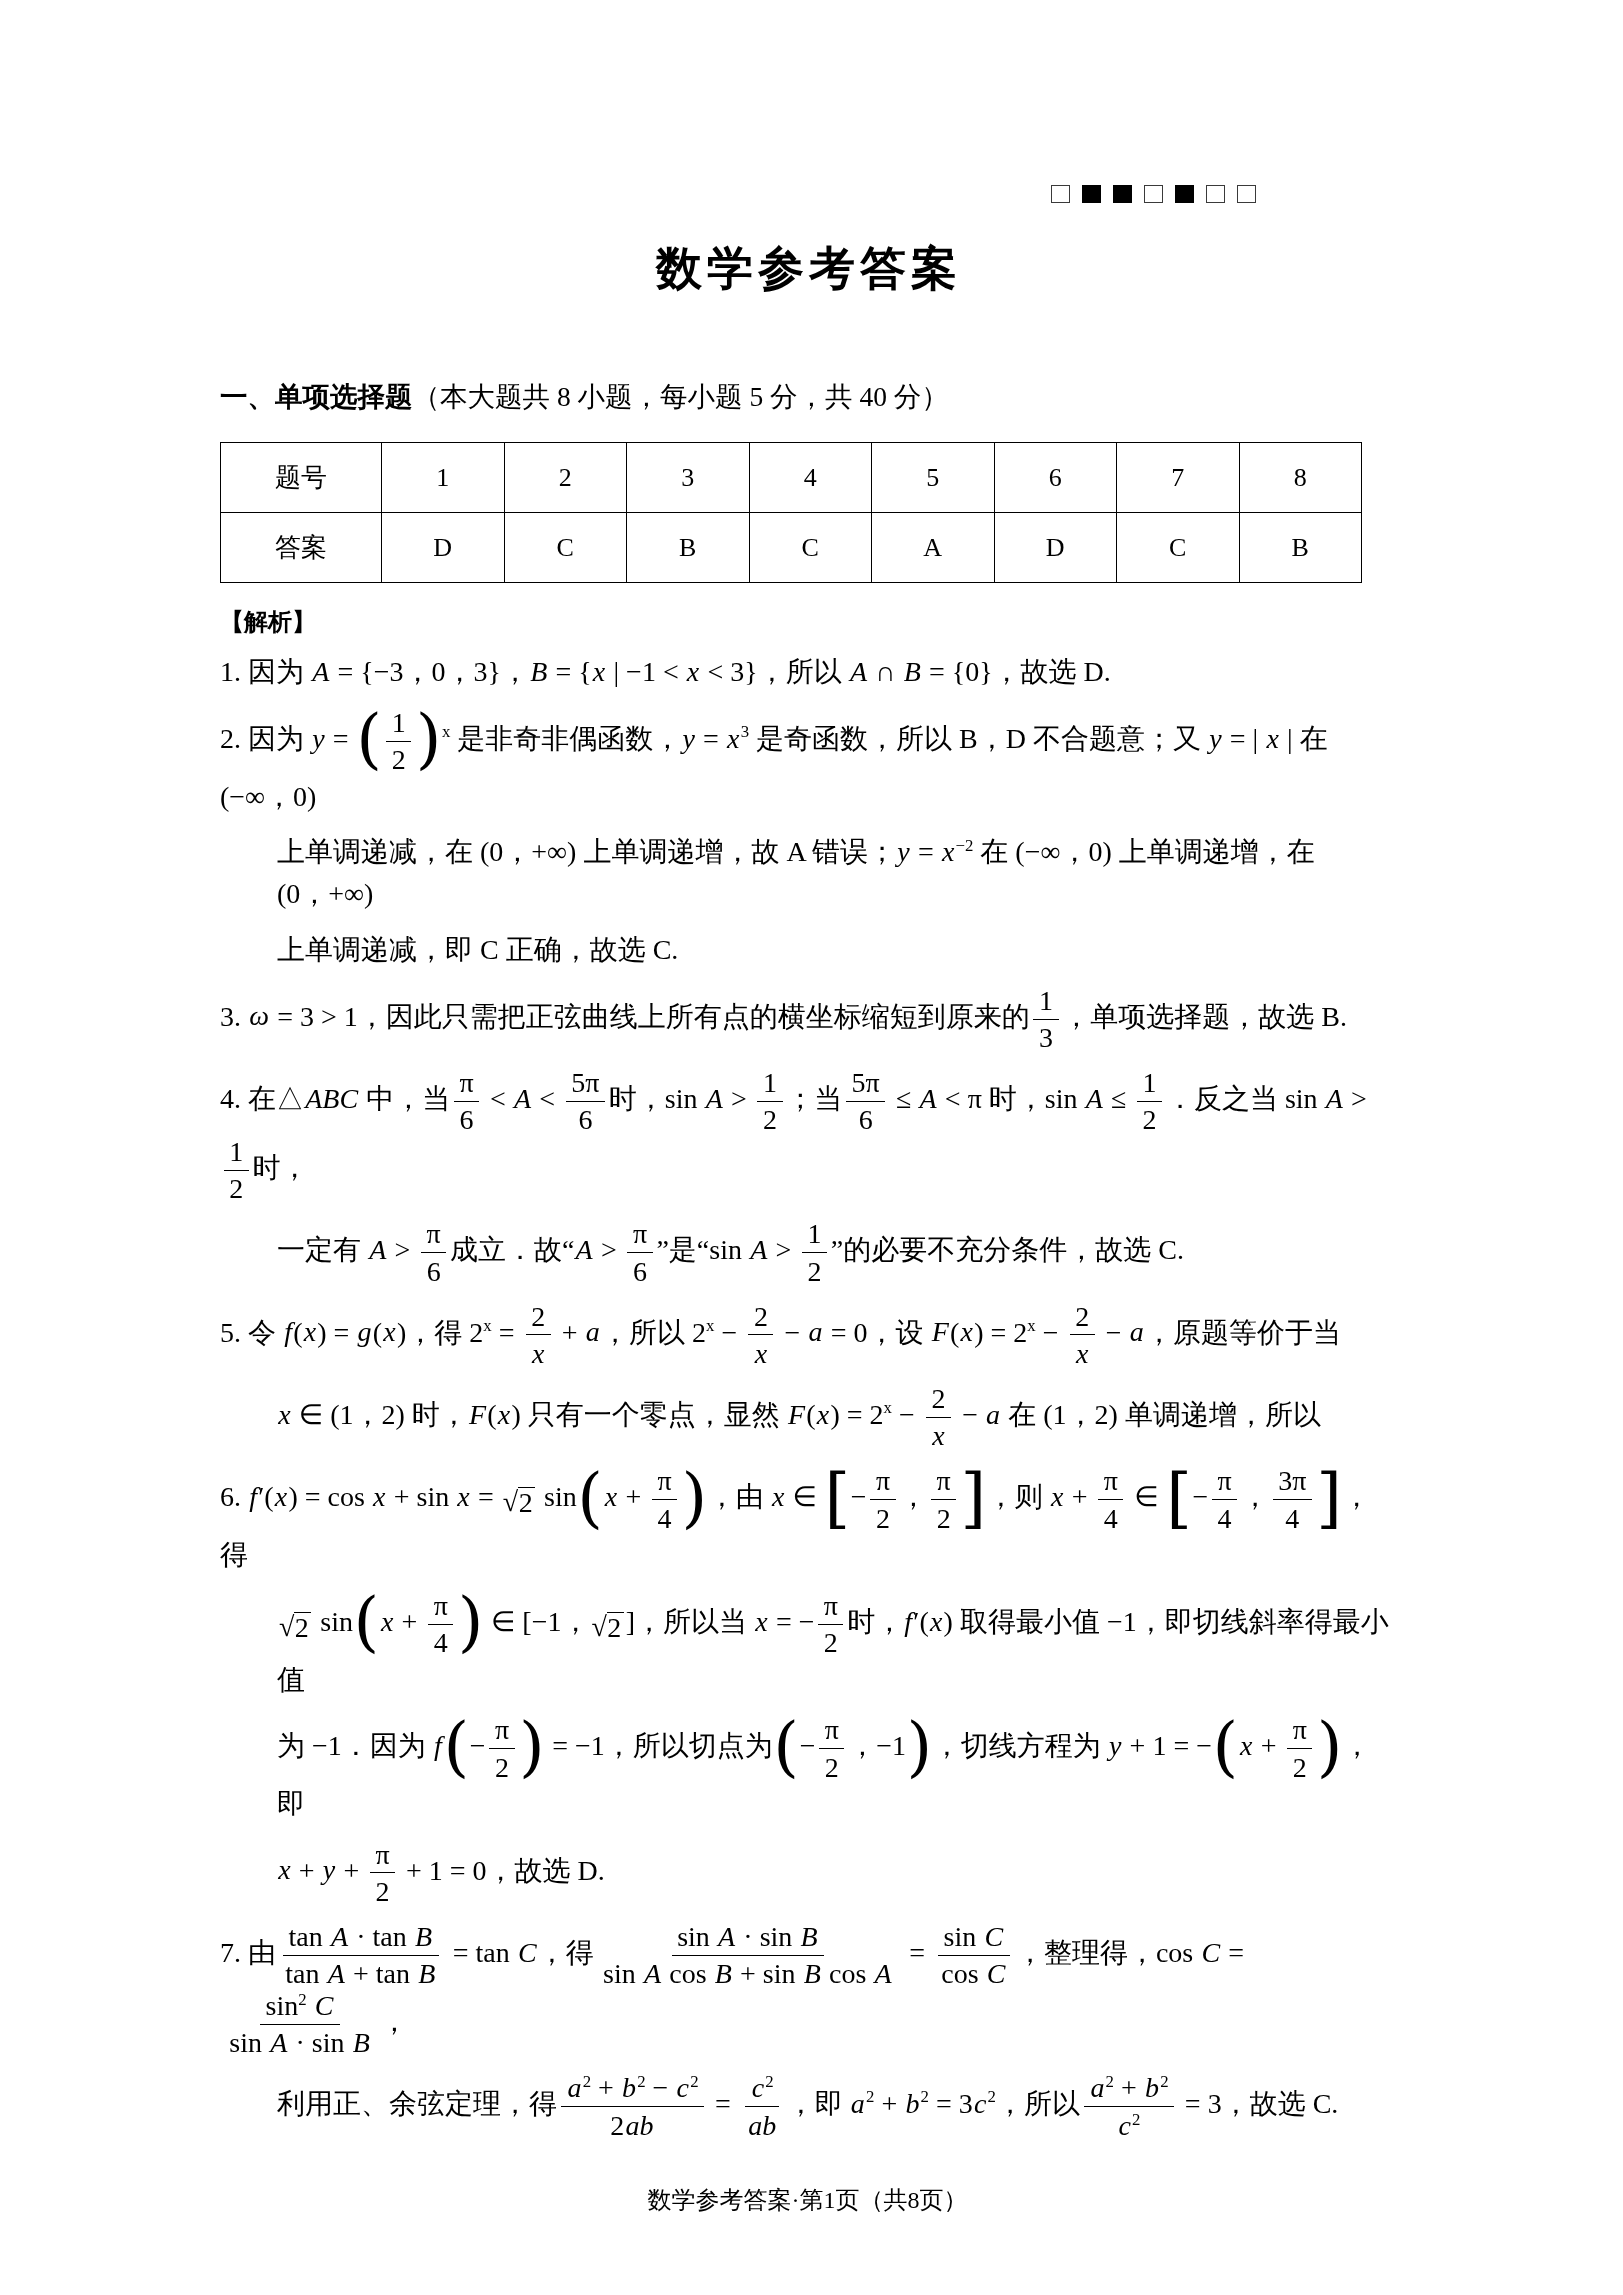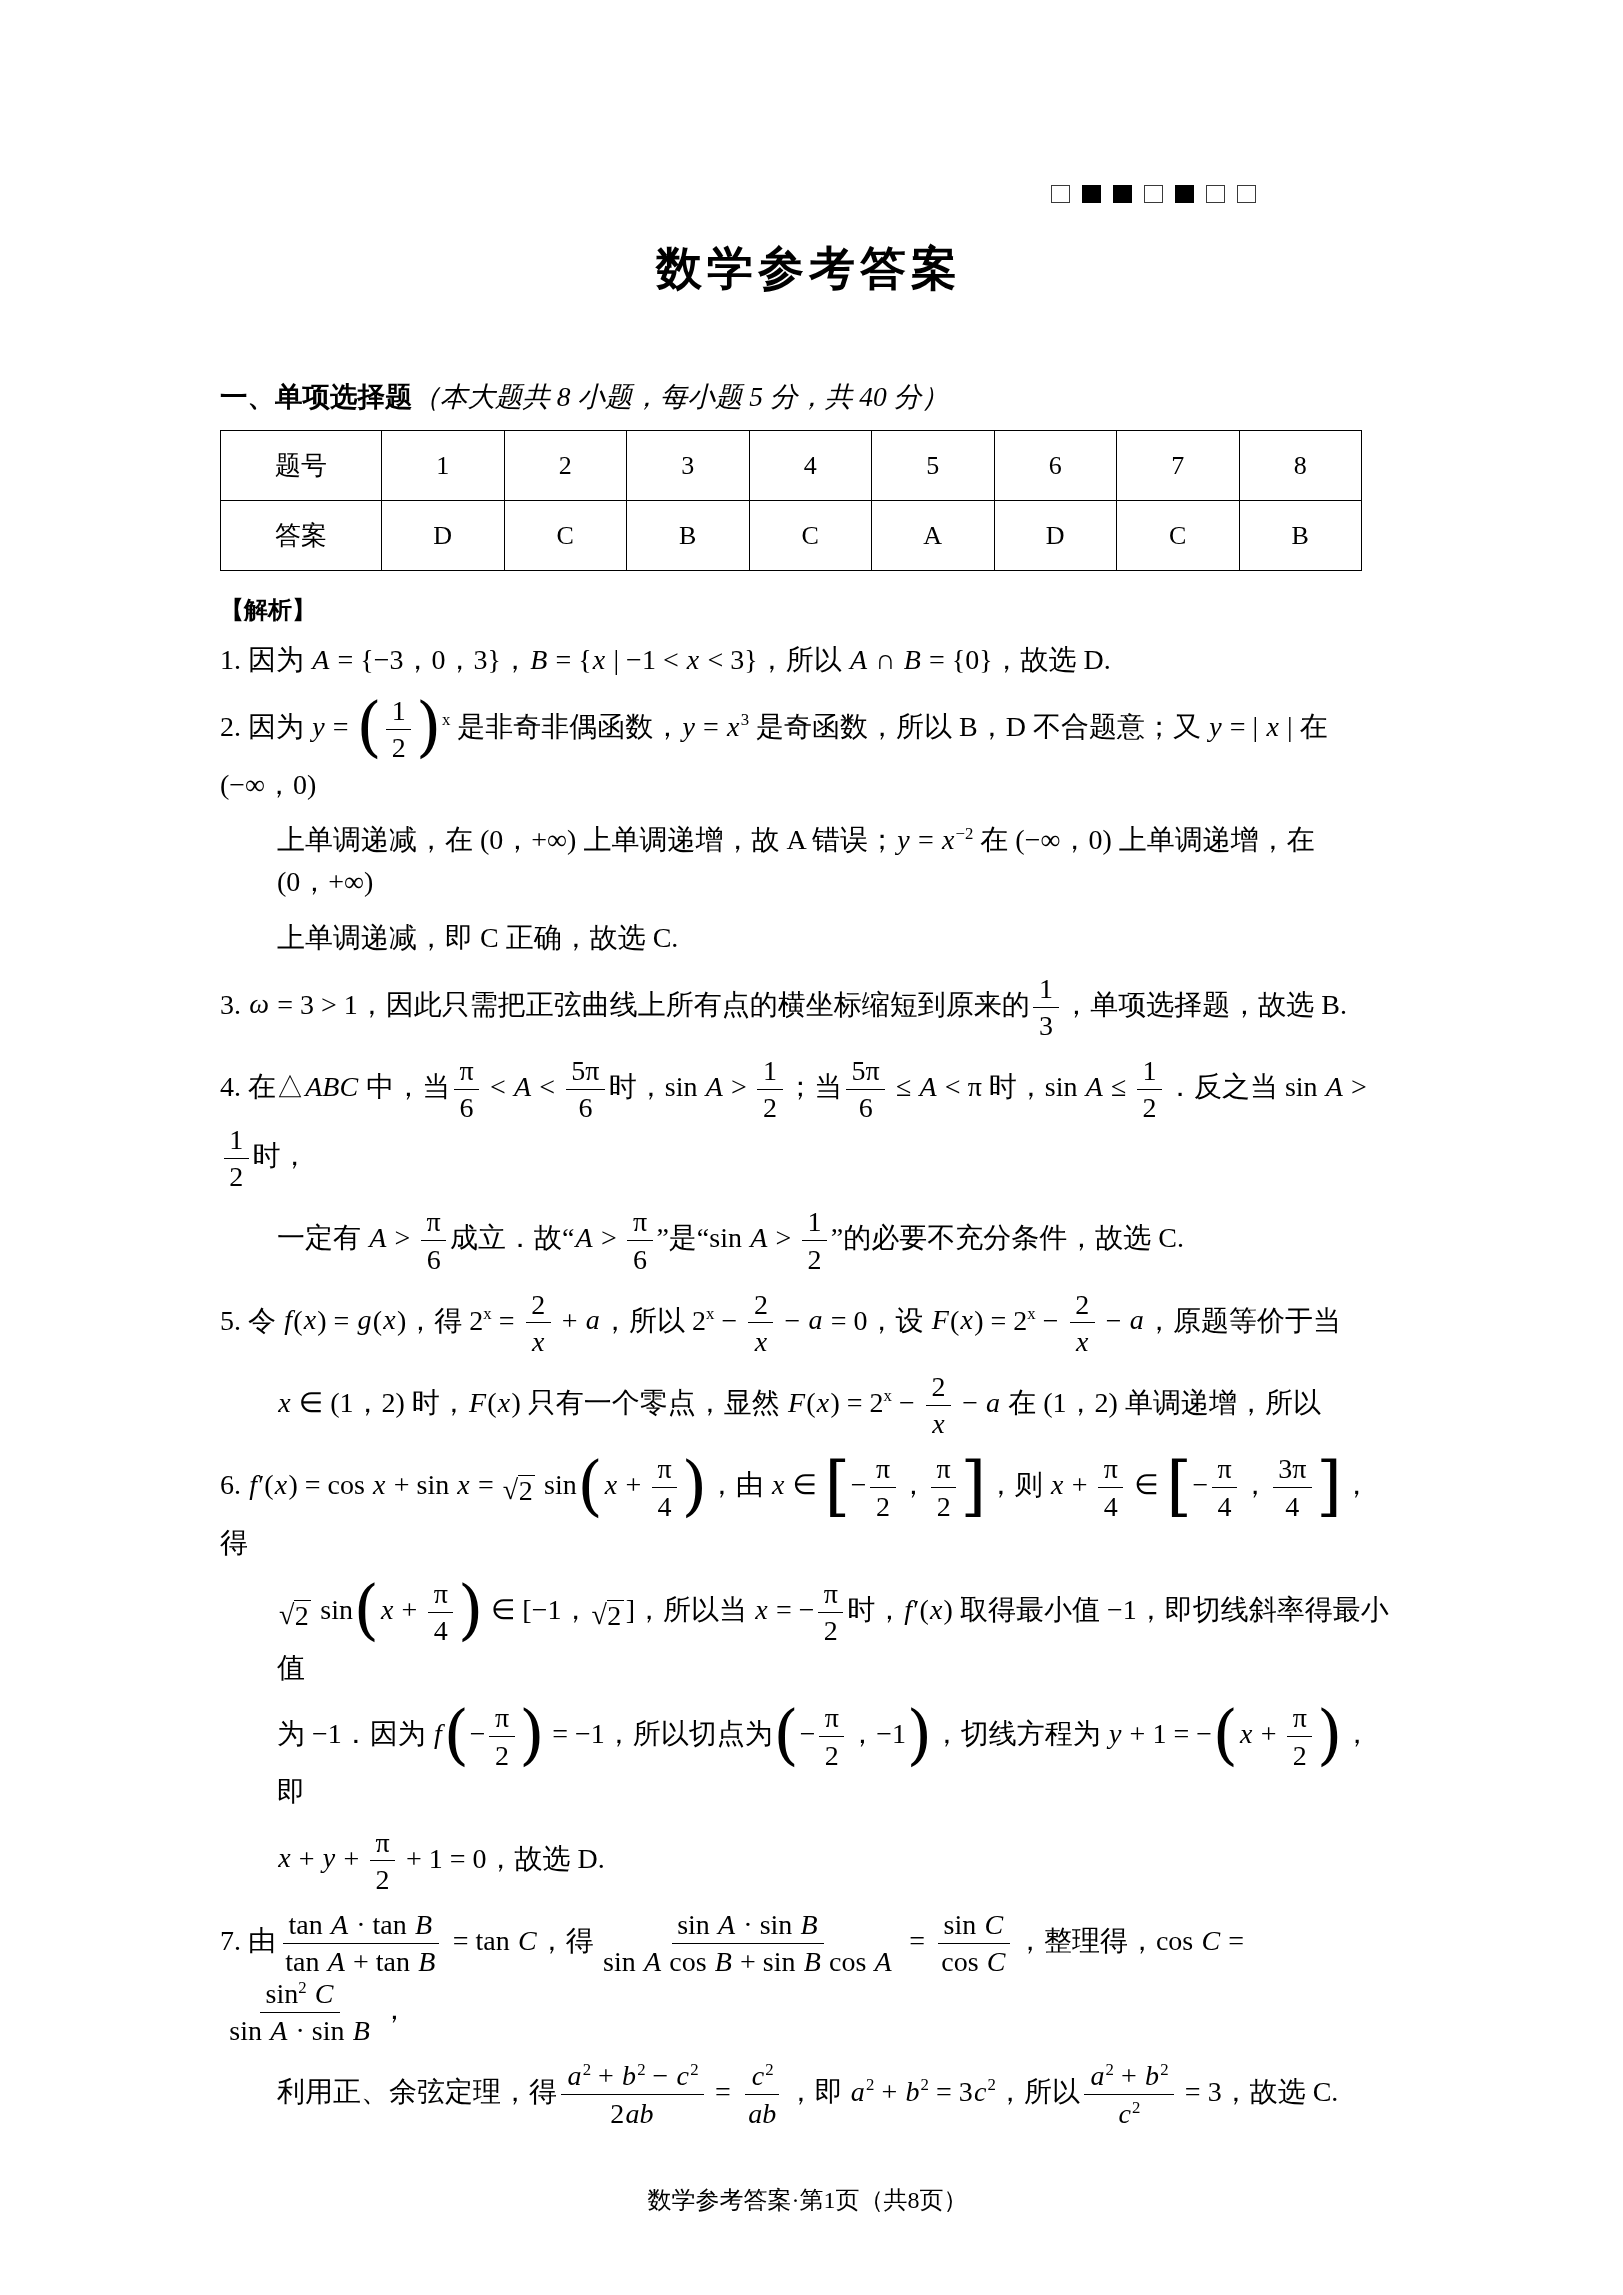--- a/index.html
+++ b/index.html
@@ -22,24 +22,24 @@
   .content { padding: 238px 225px 0 220px; }
 
   .title {
     margin:0; padding:0;
     font-size:46px; font-weight:900;
     text-align:center; letter-spacing:5px;
     font-family:"Liberation Serif", serif;
   }
   .heading { margin-top:80px; font-size:27.5px; line-height:1.2; }
   .heading .bold { font-family:"Liberation Sans", sans-serif; font-weight:700; }
-  .heading .note { font-family:"Liberation Serif", serif;font-style:italic; }
+  .heading .note { font-family:"Liberation Serif", serif; }
 
   table.answers {
-    margin-top:17px; border-collapse:collapse;
+    margin-top:29px; border-collapse:collapse;
     width:1142px; table-layout:fixed;
     font-size:26px;
   }
   table.answers td {
     border:1.9px solid #000; height:70px;
     text-align:center; vertical-align:middle;
     font-family:"Liberation Serif", serif;
   }
   table.answers td:first-child { width:161px; }
 

